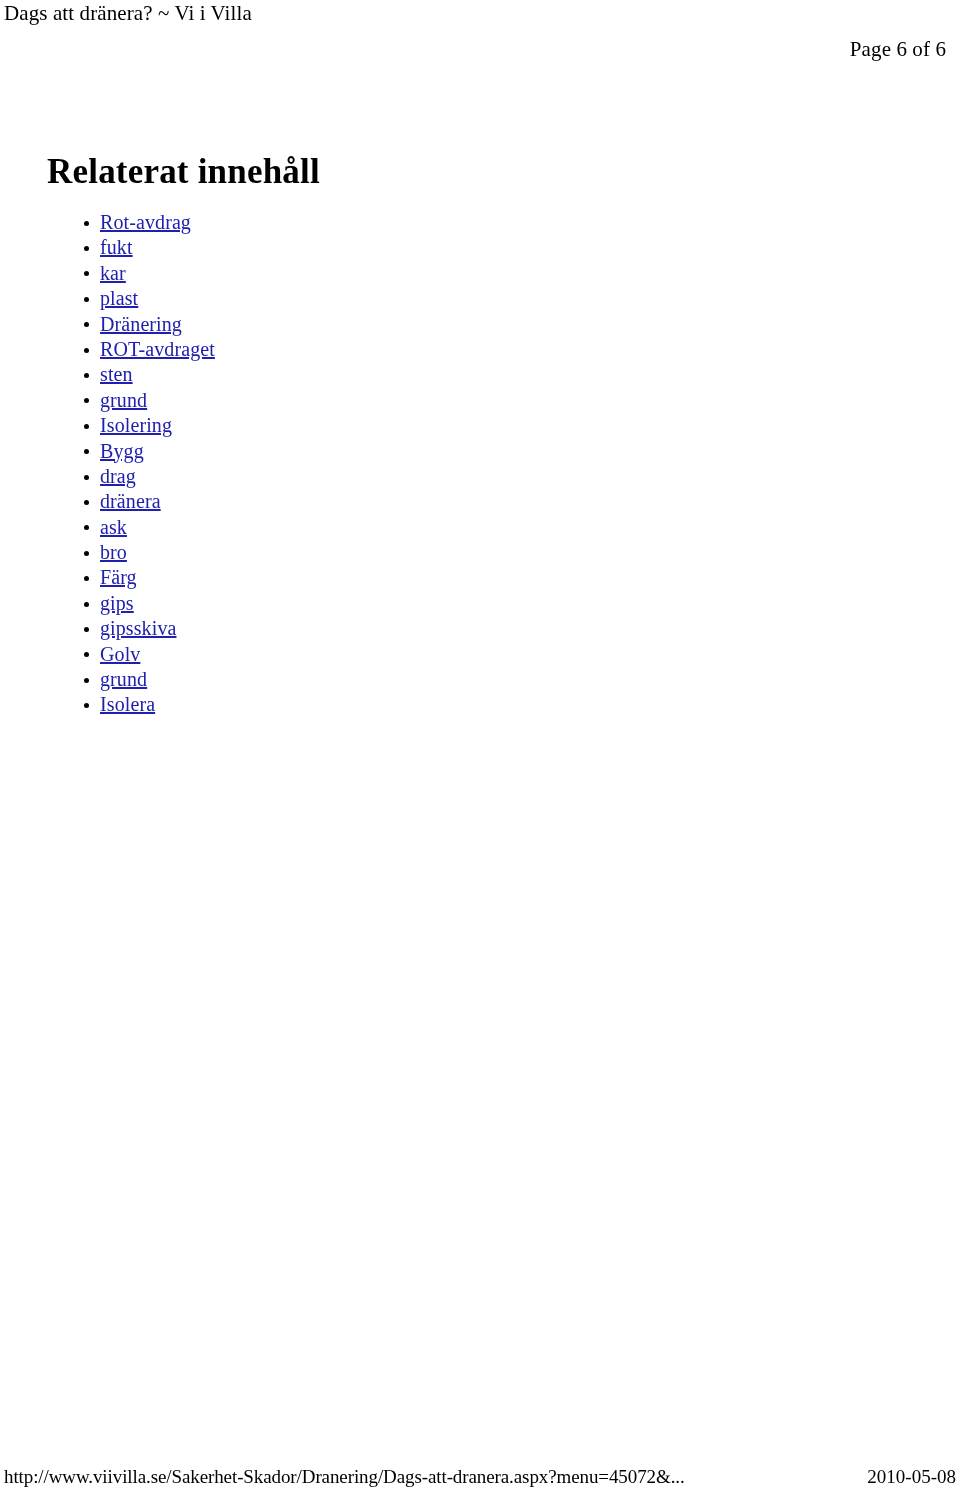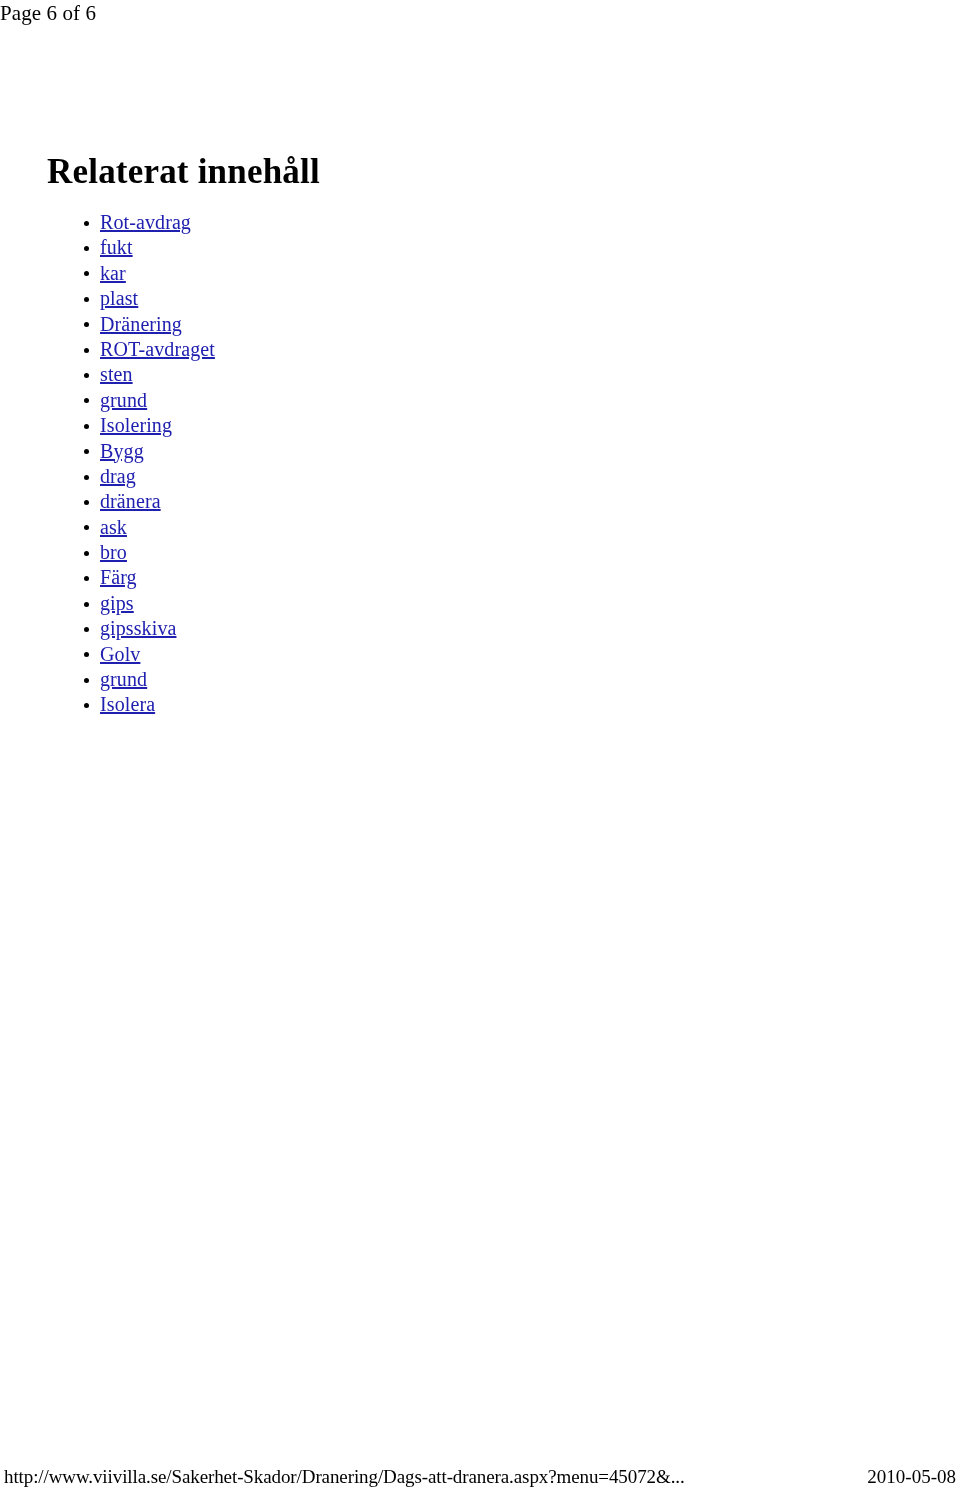--- a/index.html
+++ b/index.html
@@ -31,23 +31,24 @@
   .page-header .hdr-title {
     font-size: 21px;
     line-height: 26px;
     padding-left: 4px;
     white-space: nowrap;
     letter-spacing: 0.1px;
   }
   .page-header .hdr-pageno {
     font-size: 21px;
     line-height: 26px;
-    padding-right: 6px;
+    padding-right: 14px;
     white-space: nowrap;
     letter-spacing: 0.1px;
+    margin-top: 36px;
   }
 
   
   .content {
     position: absolute;
     top: 0;
     left: 0;
     width: 960px;
     height: 1502px;
     border-radius: 10px;
@@ -123,20 +124,21 @@
     line-height: 26px;
     padding-right: 4px;
     white-space: nowrap;
     margin-left: 9px;
   }
 </style>
 </head>
 <body>
 
 <div class="page-header">
+  <div class="hdr-title">Dags att dränera? ~ Vi i Villa</div>
   <div class="hdr-pageno">Page 6 of 6</div>
 </div>
 
 <div class="content">
 
   <h1 class="section-heading">Relaterat innehåll</h1>
 
   <ul class="related-list">
     <li>
       <span class="bullet"></span>

